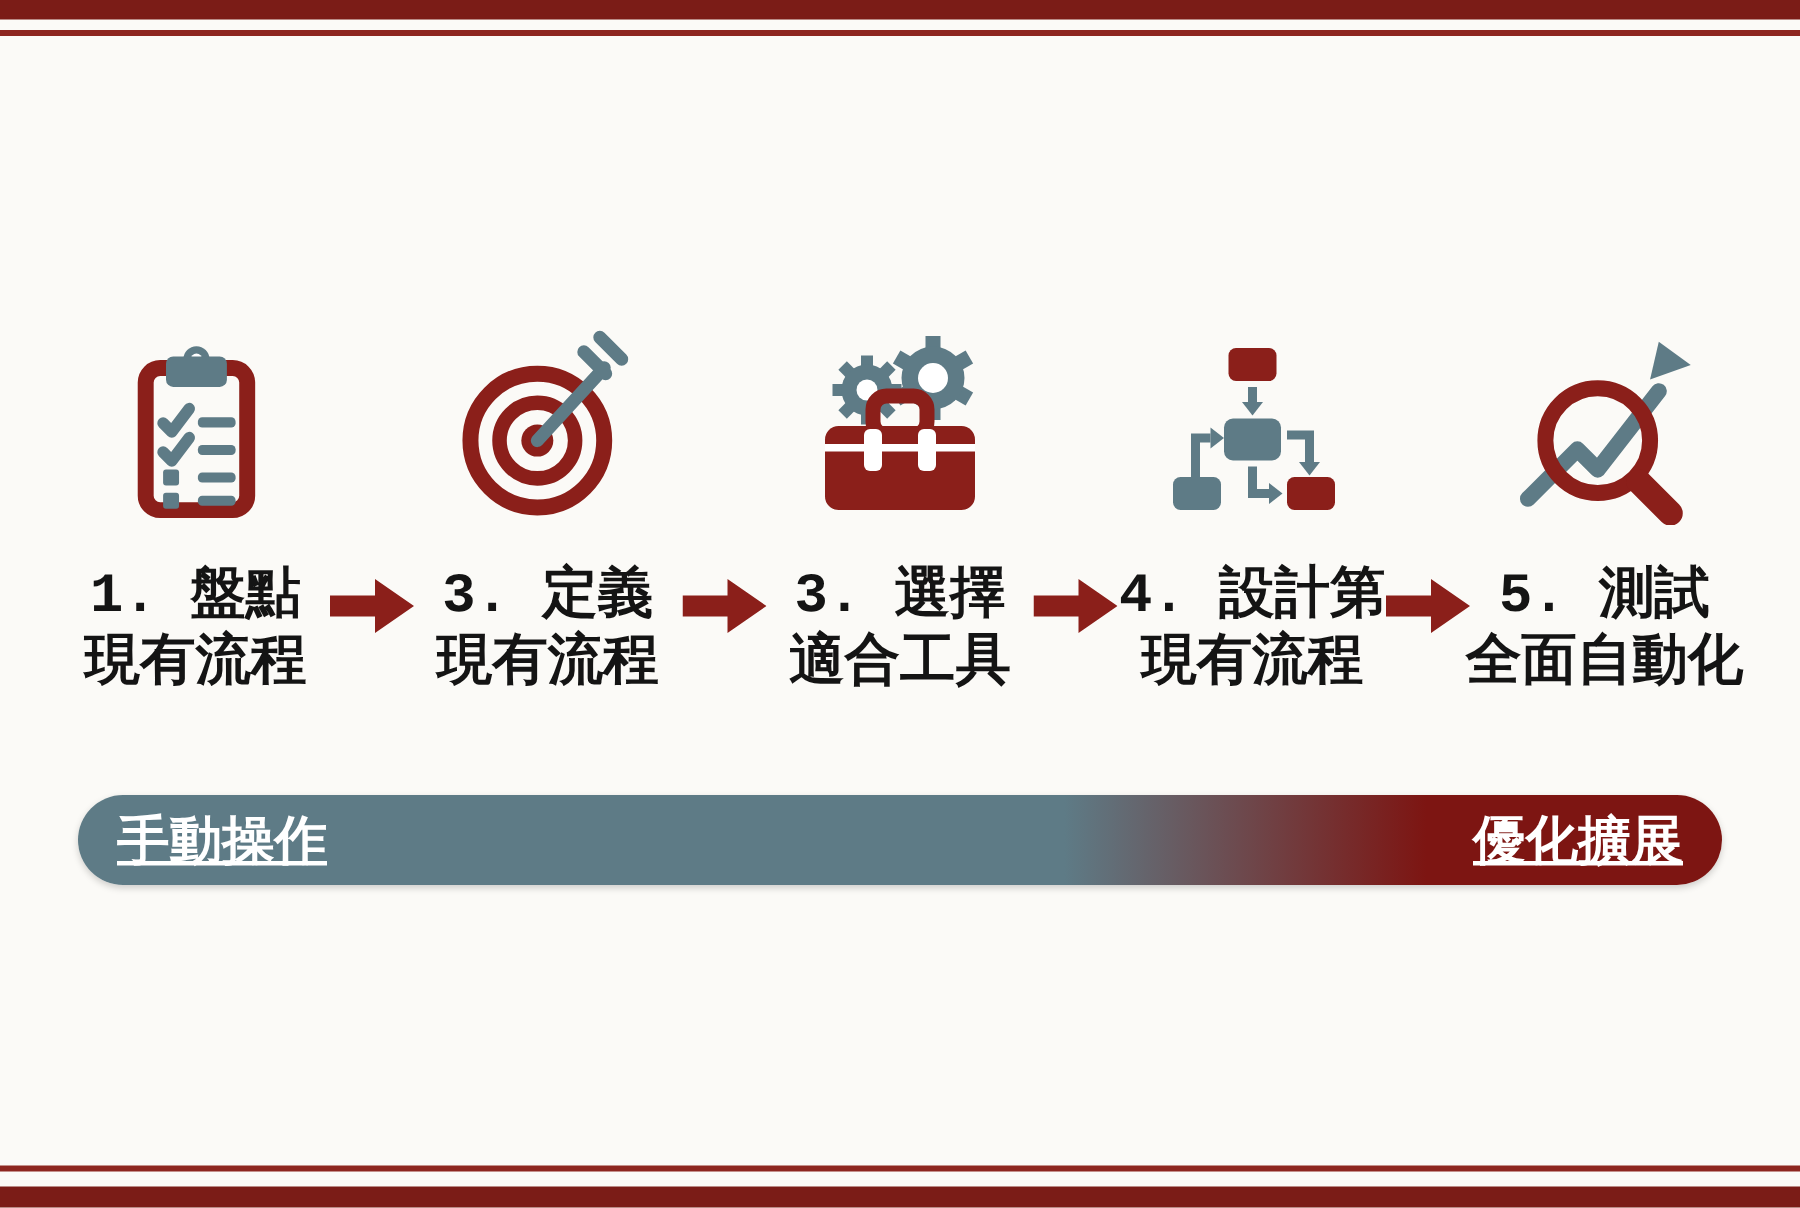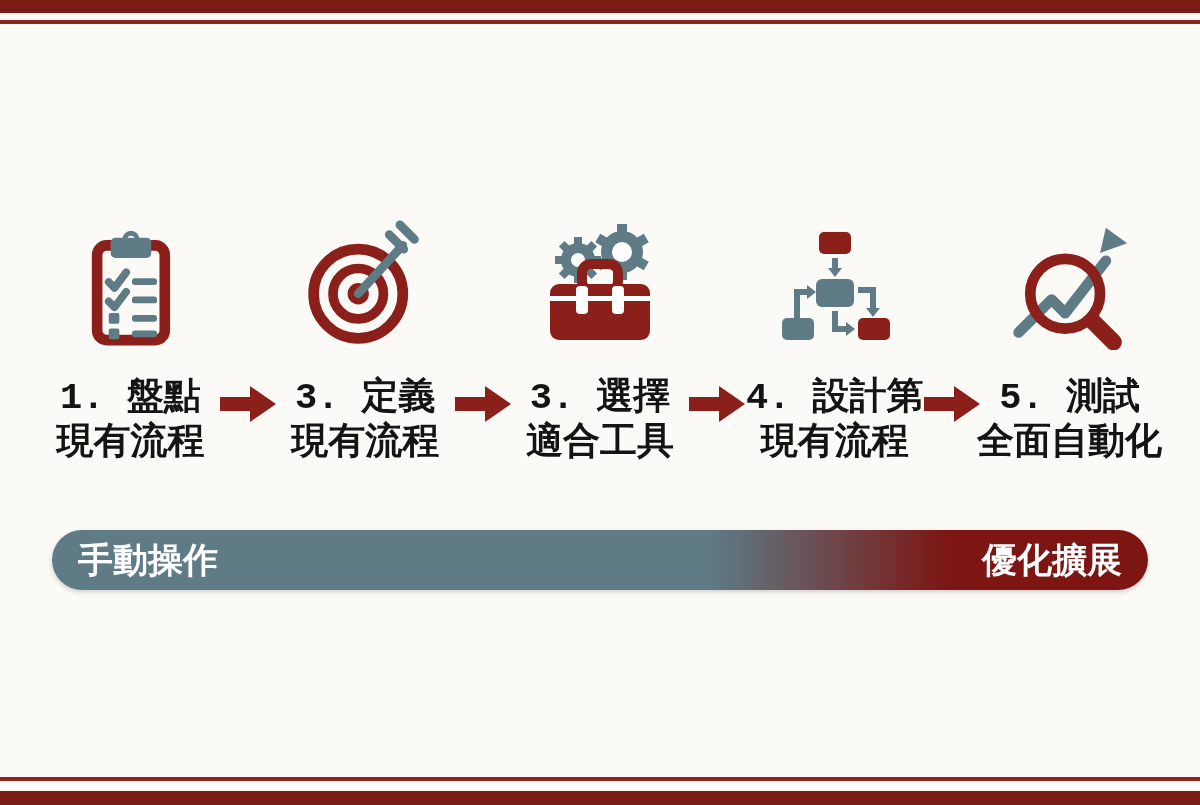--- a/index.html
+++ b/index.html
@@ -50,20 +50,21 @@
 
   
   .progress-bar{
     position:absolute;left:52px;right:52px;top:530px;height:60px;
     border-radius:32px;
     background:linear-gradient(90deg,var(--slate-blue) 0%,var(--slate-blue) 60%,var(--bar-red) 82%,var(--bar-red) 100%);
     display:flex;justify-content:space-between;align-items:center;
     padding:0 26px;
     color:#ffffff;font-size:35px;font-weight:700;
     box-shadow:0 2px 5px rgba(0,0,0,0.18);
+    text-decoration:underline;
   }
 </style>
 </head>
 <body>
 
 <div class="canvas">
 
   <div class="border-top-thick"></div>
   <div class="border-top-thin"></div>
 

